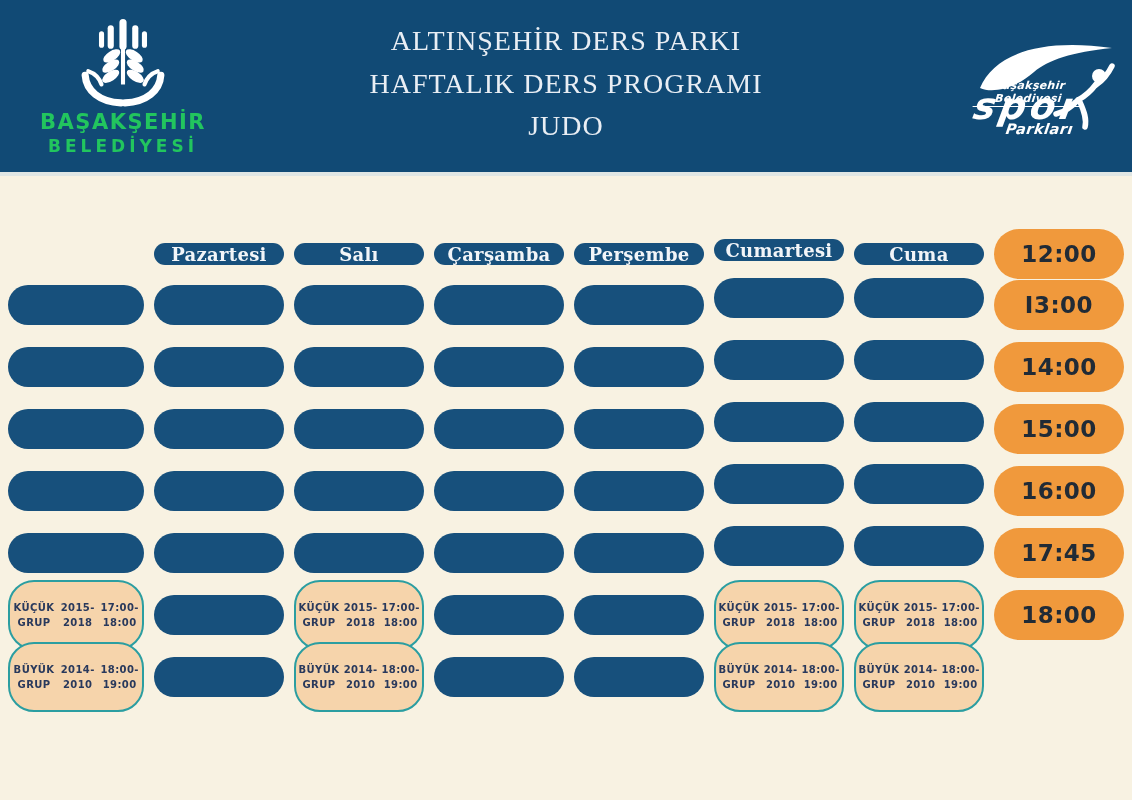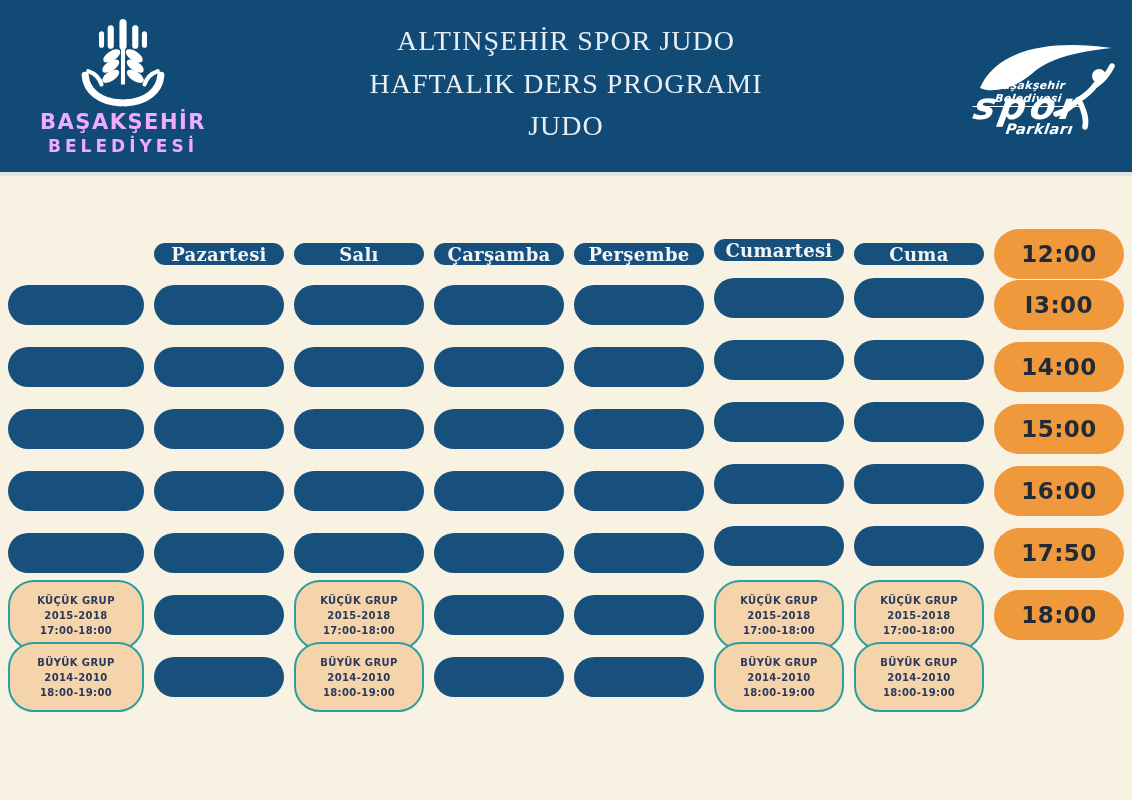--- a/index.html
+++ b/index.html
@@ -28,21 +28,21 @@
   .topbar {
     position: absolute; top: 0; left: 0; right: 0;
     height: 176px;
     background: var(--header-bg);
     border-bottom: 4px solid #e0e6e4;
   }
 
   
   .logo-left {
     position: absolute; left: 18px; top: 16px;
-    width: 210px; text-align: center; color: #f0abfc;
+    width: 210px; text-align: center; color: #22c55e;
   }
   .logo-left svg { display: block; margin: 0 auto; }
   .logo-left .muni-name {
     font-size: 21px; font-weight: bold; letter-spacing: 1.5px; margin-top: 2px;
   }
   .logo-left .muni-sub {
     font-size: 17px; font-weight: bold; letter-spacing: 4px; margin-top: 2px;
   }
 
   
@@ -107,21 +107,21 @@
   .blue-pill {
     width: 100%; height: 40px;
     background: var(--pill-blue); border-radius: 20px;
   }
   .session-pill {
     width: 100%; height: 70px;
     background: var(--session-peach);
     border: 2px solid var(--session-border);
     border-radius: 26px;
     color: var(--session-text);
-    display: flex; flex-direction: column; align-items: center; justify-content: center;
+    display: flex; flex-direction: row; align-items: center; justify-content: center;
     font-weight: bold; font-size: 10px; letter-spacing: 0.4px;
     line-height: 1.5; text-align: center;
   }
   .lift   { transform: translateY(-7px); }
   .lift-sm{ transform: translateY(-4px); }
 </style>
 </head>
 <body>
 
 <div class="topbar">
@@ -149,21 +149,21 @@
       <g fill="none" stroke="#ffffff" stroke-width="4" stroke-linecap="round">
         <path d="M16,54 C22,56 27,61 29,67"></path>
         <path d="M84,54 C78,56 73,61 71,67"></path>
       </g>
     </svg>
     <div class="muni-name">BAŞAKŞEHİR</div>
     <div class="muni-sub">BELEDİYESİ</div>
   </div>
 
   <div class="title-block">
-    <div>ALTINŞEHİR SPOR JUDO</div>
+    <div>ALTINŞEHİR DERS PARKI</div>
     <div>HAFTALIK DERS PROGRAMI</div>
     <div>JUDO</div>
   </div>
 
   <div class="logo-right">
     <svg width="184" height="118" viewBox="0 0 184 118" aria-hidden="true">
       <path d="M44,62 C58,28 104,12 176,22 C136,26 112,34 98,46 C80,62 57,68 44,62 Z" fill="#ffffff"></path>
       <circle cx="163" cy="50" r="7" fill="#ffffff"></circle>
       <g fill="none" stroke="#ffffff" stroke-width="5.5" stroke-linecap="round">
         <path d="M161,57 C155,65 150,70 142,74"></path>
@@ -313,21 +313,21 @@
     <div class="gcell">
       <div class="blue-pill"></div>
     </div>
     <div class="gcell">
       <div class="blue-pill lift"></div>
     </div>
     <div class="gcell">
       <div class="blue-pill lift"></div>
     </div>
     <div class="gcell">
-      <div class="time-pill">17:50</div>
+      <div class="time-pill">17:45</div>
     </div>
     <div class="gcell">
       <div class="session-pill">
         <span>KÜÇÜK GRUP</span>
         <span>2015-2018</span>
         <span>17:00-18:00</span>
       </div>
     </div>
     <div class="gcell">
       <div class="blue-pill"></div>

